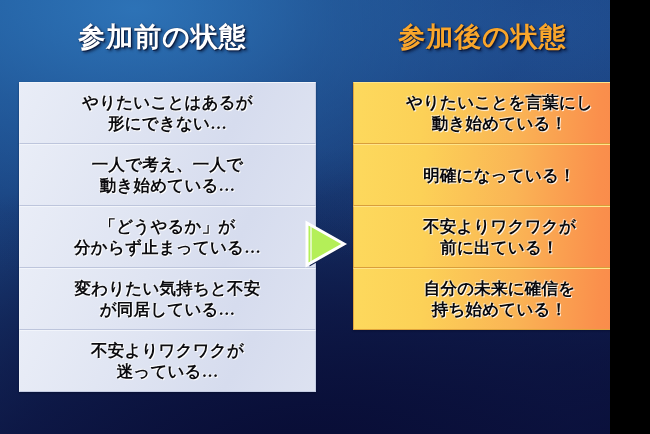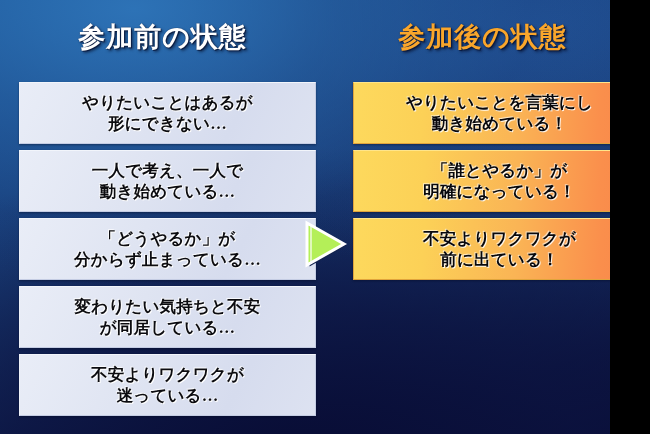--- a/index.html
+++ b/index.html
@@ -48,21 +48,20 @@
       1px 1px 0 rgba(10,22,58,0.8),
       2px 2px 3px rgba(4,10,36,0.7);
   }
 
   
   .column {
     position: absolute;
     top: 82px;
     display: flex;
     flex-direction: column;
-    gap: 6px;
   }
   .column.left  { left: 19px;  width: 297px; }
   .column.right { left: 333px; width: 293px; padding-left: 20px; }
 
   .card {
     height: 62px;
     box-sizing: border-box;
     display: flex;
     flex-direction: column;
     align-items: center;
@@ -140,26 +139,29 @@
       <span class="ln">迷っている…</span>
     </div>
   </div>
 
   <div class="column right">
     <div class="card after">
       <span class="ln">やりたいことを言葉にし</span>
       <span class="ln">動き始めている！</span>
     </div>
     <div class="card after">
-      <span class="ln">「誰とやるか」が</span>
       <span class="ln">明確になっている！</span>
     </div>
     <div class="card after">
       <span class="ln">不安よりワクワクが</span>
       <span class="ln">前に出ている！</span>
+    </div>
+    <div class="card after">
+      <span class="ln">自分の未来に確信を</span>
+      <span class="ln">持ち始めている！</span>
     </div>
   </div>
 
   <div class="arrow">
     <svg width="48" height="50" viewBox="0 0 48 50">
       <polygon points="7,46 7,4 44,25" fill="#12224e" transform="translate(2.5,1.5)"></polygon>
       <polygon points="7,46 7,4 44,25" fill="#b4ef58" stroke="#ffffff" stroke-width="3" stroke-linejoin="miter"></polygon>
       <line x1="11" y1="6" x2="11" y2="44" stroke="#ffffff" stroke-width="1.4" opacity="0.85"></line>
     </svg>
   </div>

